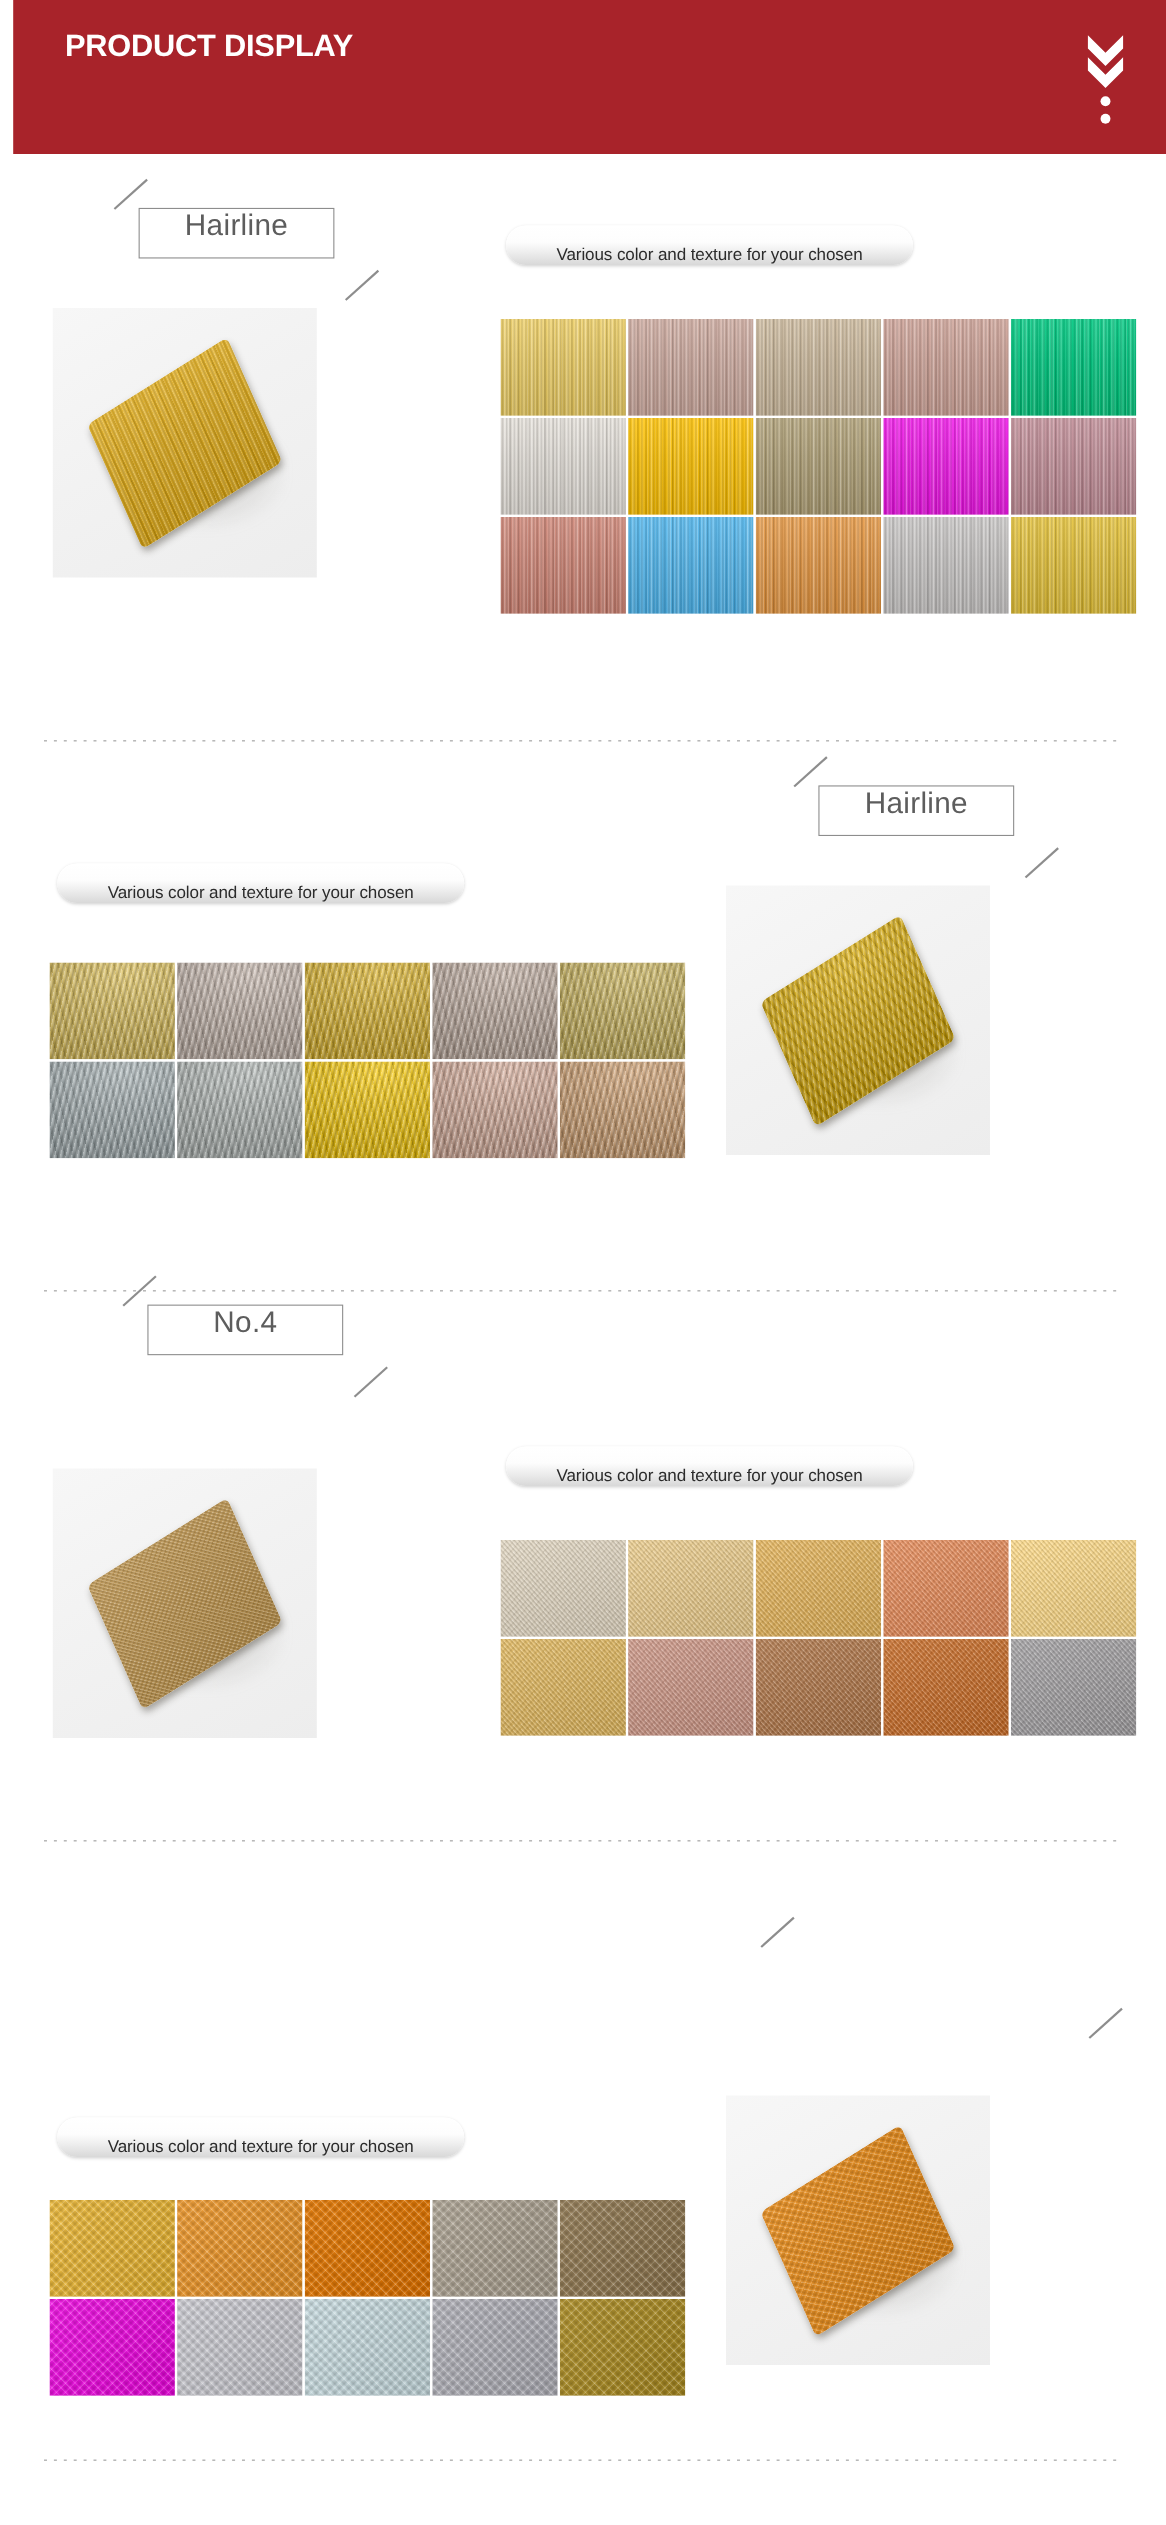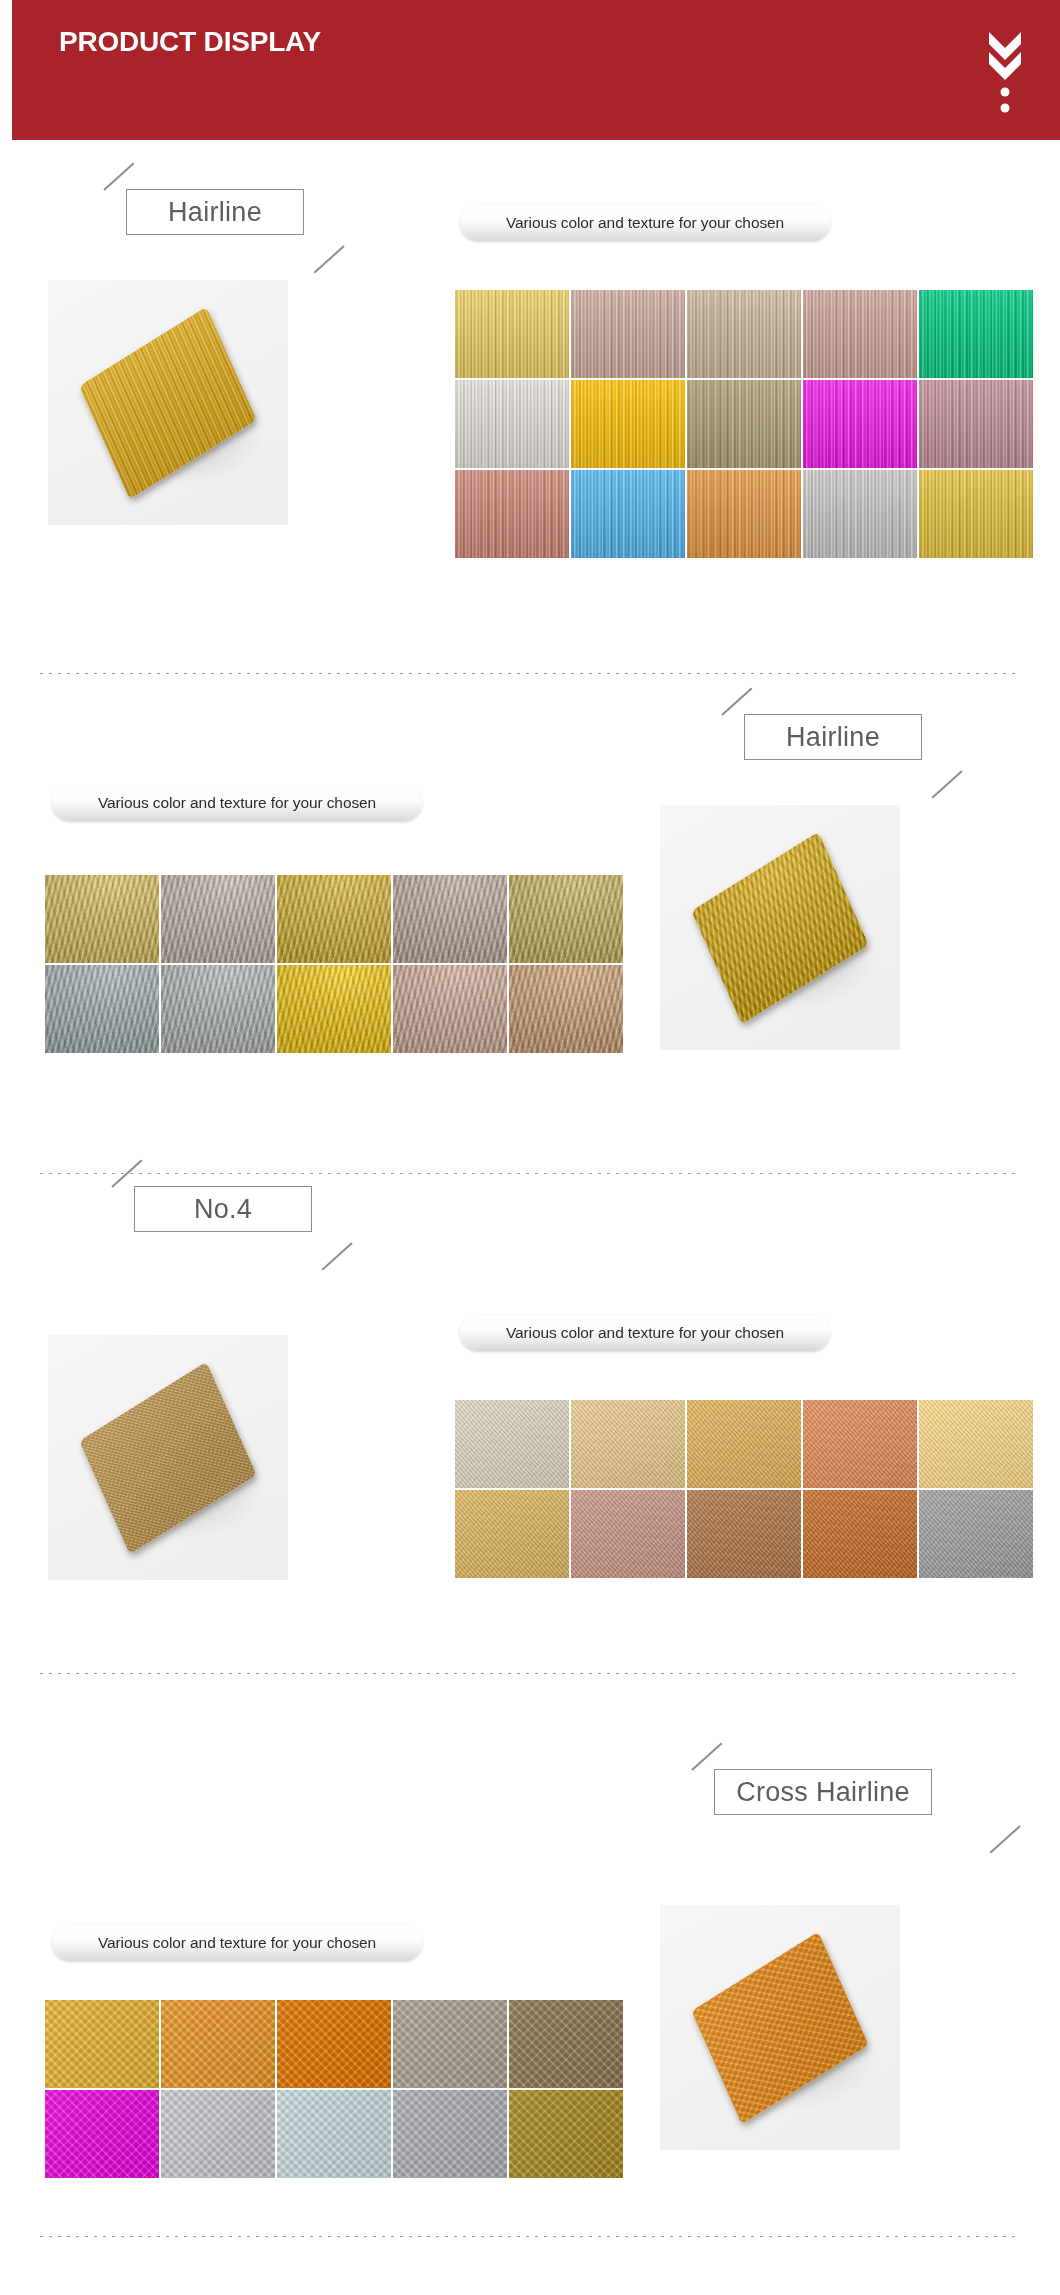--- a/index.html
+++ b/index.html
@@ -39,39 +39,39 @@
     background-size:9px 1px; background-repeat:repeat-x;
     background-position:0 center;
   }
 
   
   .title-wrap { position:absolute; width:230px; height:74px; }
   .title-box {
     position:absolute; left:26px; top:14px;
     width:178px; height:46px;
     border:1.5px solid #8d8d8d;
-    display:flex; align-items:center; justify-content:center;
+    display:flex; justify-content:center;
   }
   .title-box.wide { width:218px; left:26px; }
   .title-wrap.wide { width:280px; }
   .title-text {
     font-size:27px; color:#5d5d5d; font-weight:400;
     letter-spacing:0.3px; white-space:nowrap;
   }
   .slash { position:absolute; width:40px; height:2px; background:#8d8d8d; }
   .slash.tl { left:4px; top:14px; transform:rotate(-42deg); transform-origin:left center; }
   .slash.br { right:-14px; bottom:2px; transform:rotate(-42deg); transform-origin:right center; }
   .title-wrap.wide .slash.br { right:-52px; }
 
   
   .caption {
     position:absolute; width:370px; height:36px; border-radius:18px;
     background:linear-gradient(to bottom,#ffffff 0%,#fdfdfd 42%,#ececec 70%,#d8d8d8 100%);
     box-shadow:0 1px 3px rgba(0,0,0,0.18), inset 0 1px 0 #ffffff;
-    display:flex; align-items:center; justify-content:center;
+    display:flex; align-items:flex-end; justify-content:center;
   }
   .caption-text {
     font-size:15.5px; color:#2b2b2b; white-space:nowrap; letter-spacing:-0.1px;
   }
 
   
   .photo {
     position:absolute; width:240px; height:245px;
     background:linear-gradient(150deg,#f7f7f7 0%,#f2f2f2 45%,#ededed 100%);
     overflow:hidden;
@@ -274,23 +274,20 @@
         </div>
         <div class="sw" title="no4-cool-grey">
           <div class="sw-tex" style="background: repeating-linear-gradient(48deg, rgba(255, 255, 255, 0.26) 0px, rgba(255, 255, 255, 0) 1px, rgba(0, 0, 0, 0.13) 2px, rgba(255, 255, 255, 0) 3px), repeating-linear-gradient(132deg, rgba(0, 0, 0, 0.07) 0px, rgba(0, 0, 0, 0) 1.5px, rgba(255, 255, 255, 0.13) 3px, rgba(0, 0, 0, 0) 4.5px), linear-gradient(160deg, rgb(170, 168, 170) 0%, rgb(156, 154, 156) 50%, rgb(142, 140, 142) 100%);"></div>
         </div>
       </div>
       <div class="divider" style="top: 1672px;"></div>
     </div>
     <div class="section" style="top: 0px;">
       <div class="title-wrap wide" style="left: 688px; top: 1755px;">
         <div class="slash tl"></div>
-        <div class="title-box wide">
-          <span class="title-text">Cross Hairline</span>
-        </div>
         <div class="slash br"></div>
       </div>
       <div class="caption" style="left: 52px; top: 1925px;">
         <span class="caption-text">Various color and texture for your chosen</span>
       </div>
       <div class="photo" style="left: 660px; top: 1905px;">
         <div class="plate-shadow"></div>
         <div class="plate">
           <div class="plate-face" style="background: repeating-linear-gradient(45deg, rgba(255, 255, 255, 0.26) 0px, rgba(255, 255, 255, 0) 1.5px, rgba(0, 0, 0, 0.11) 3px, rgba(255, 255, 255, 0) 6px), repeating-linear-gradient(-45deg, rgba(255, 255, 255, 0.22) 0px, rgba(255, 255, 255, 0) 1.5px, rgba(0, 0, 0, 0.11) 3px, rgba(255, 255, 255, 0) 6px), linear-gradient(135deg, rgb(236, 151, 46) 0%, rgb(224, 139, 34) 50%, rgb(212, 127, 22) 100%);"></div>
         </div>

